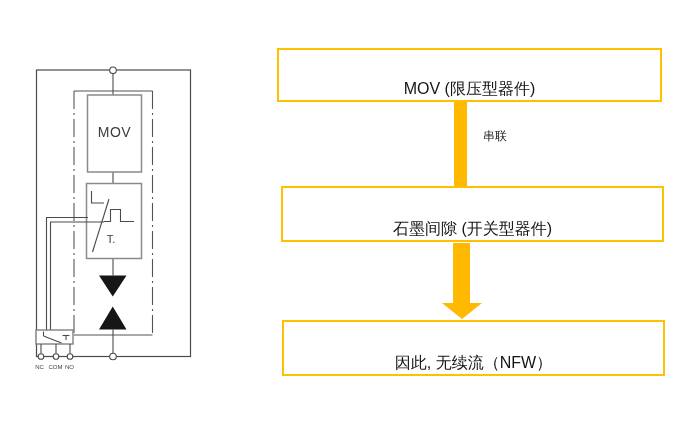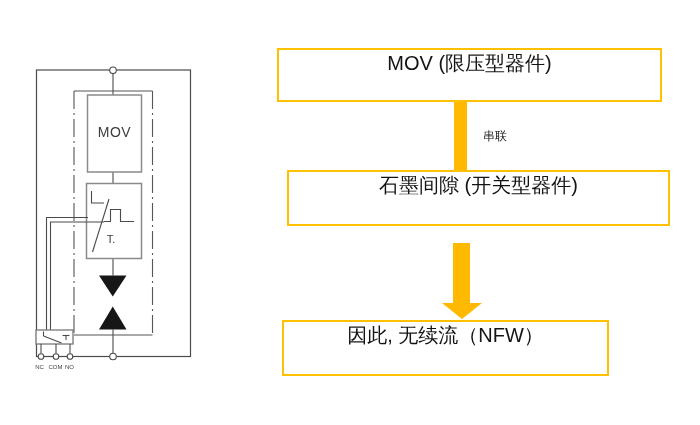--- a/index.html
+++ b/index.html
@@ -18,26 +18,26 @@
   .cir-solid-thin{stroke:#555555;stroke-width:1.1;fill:none;}
   .cir-tri{fill:#161616;stroke:none;}
   .cir-term{fill:#ffffff;stroke:#4b4b4b;stroke-width:1.1;}
   .cir-text{fill:#3c3c3c;}
   
   .flow-box{
     position:absolute;
     box-sizing:border-box;
     background:#ffffff;
     border:2px solid #FFC000;
-    display:flex;align-items:flex-start;justify-content:center;
-    font-size:20px;color:#141414;white-space:nowrap;
+    display:flex;align-items:flex-end;justify-content:center;
+    font-size:16px;color:#141414;white-space:nowrap;
   }
   #flow-box-mov{left:277px;top:48px;width:385px;height:54px;}
-  #flow-box-gap{left:281px;top:170px;width:383px;height:56px;margin-left:6px;}
-  #flow-box-result{left:282px;top:320px;width:327px;height:56px;}
+  #flow-box-gap{left:281px;top:186px;width:383px;height:56px;}
+  #flow-box-result{left:282px;top:320px;width:383px;height:56px;}
   #series-bar{
     position:absolute;left:454px;top:102px;width:13px;height:85px;
     background:#FFB900;
   }
   #series-label{
     position:absolute;left:483px;top:128px;
     font-size:12px;color:#141414;white-space:nowrap;
   }
   #down-arrow-shaft{
     position:absolute;left:453px;top:243px;width:17px;height:61px;

